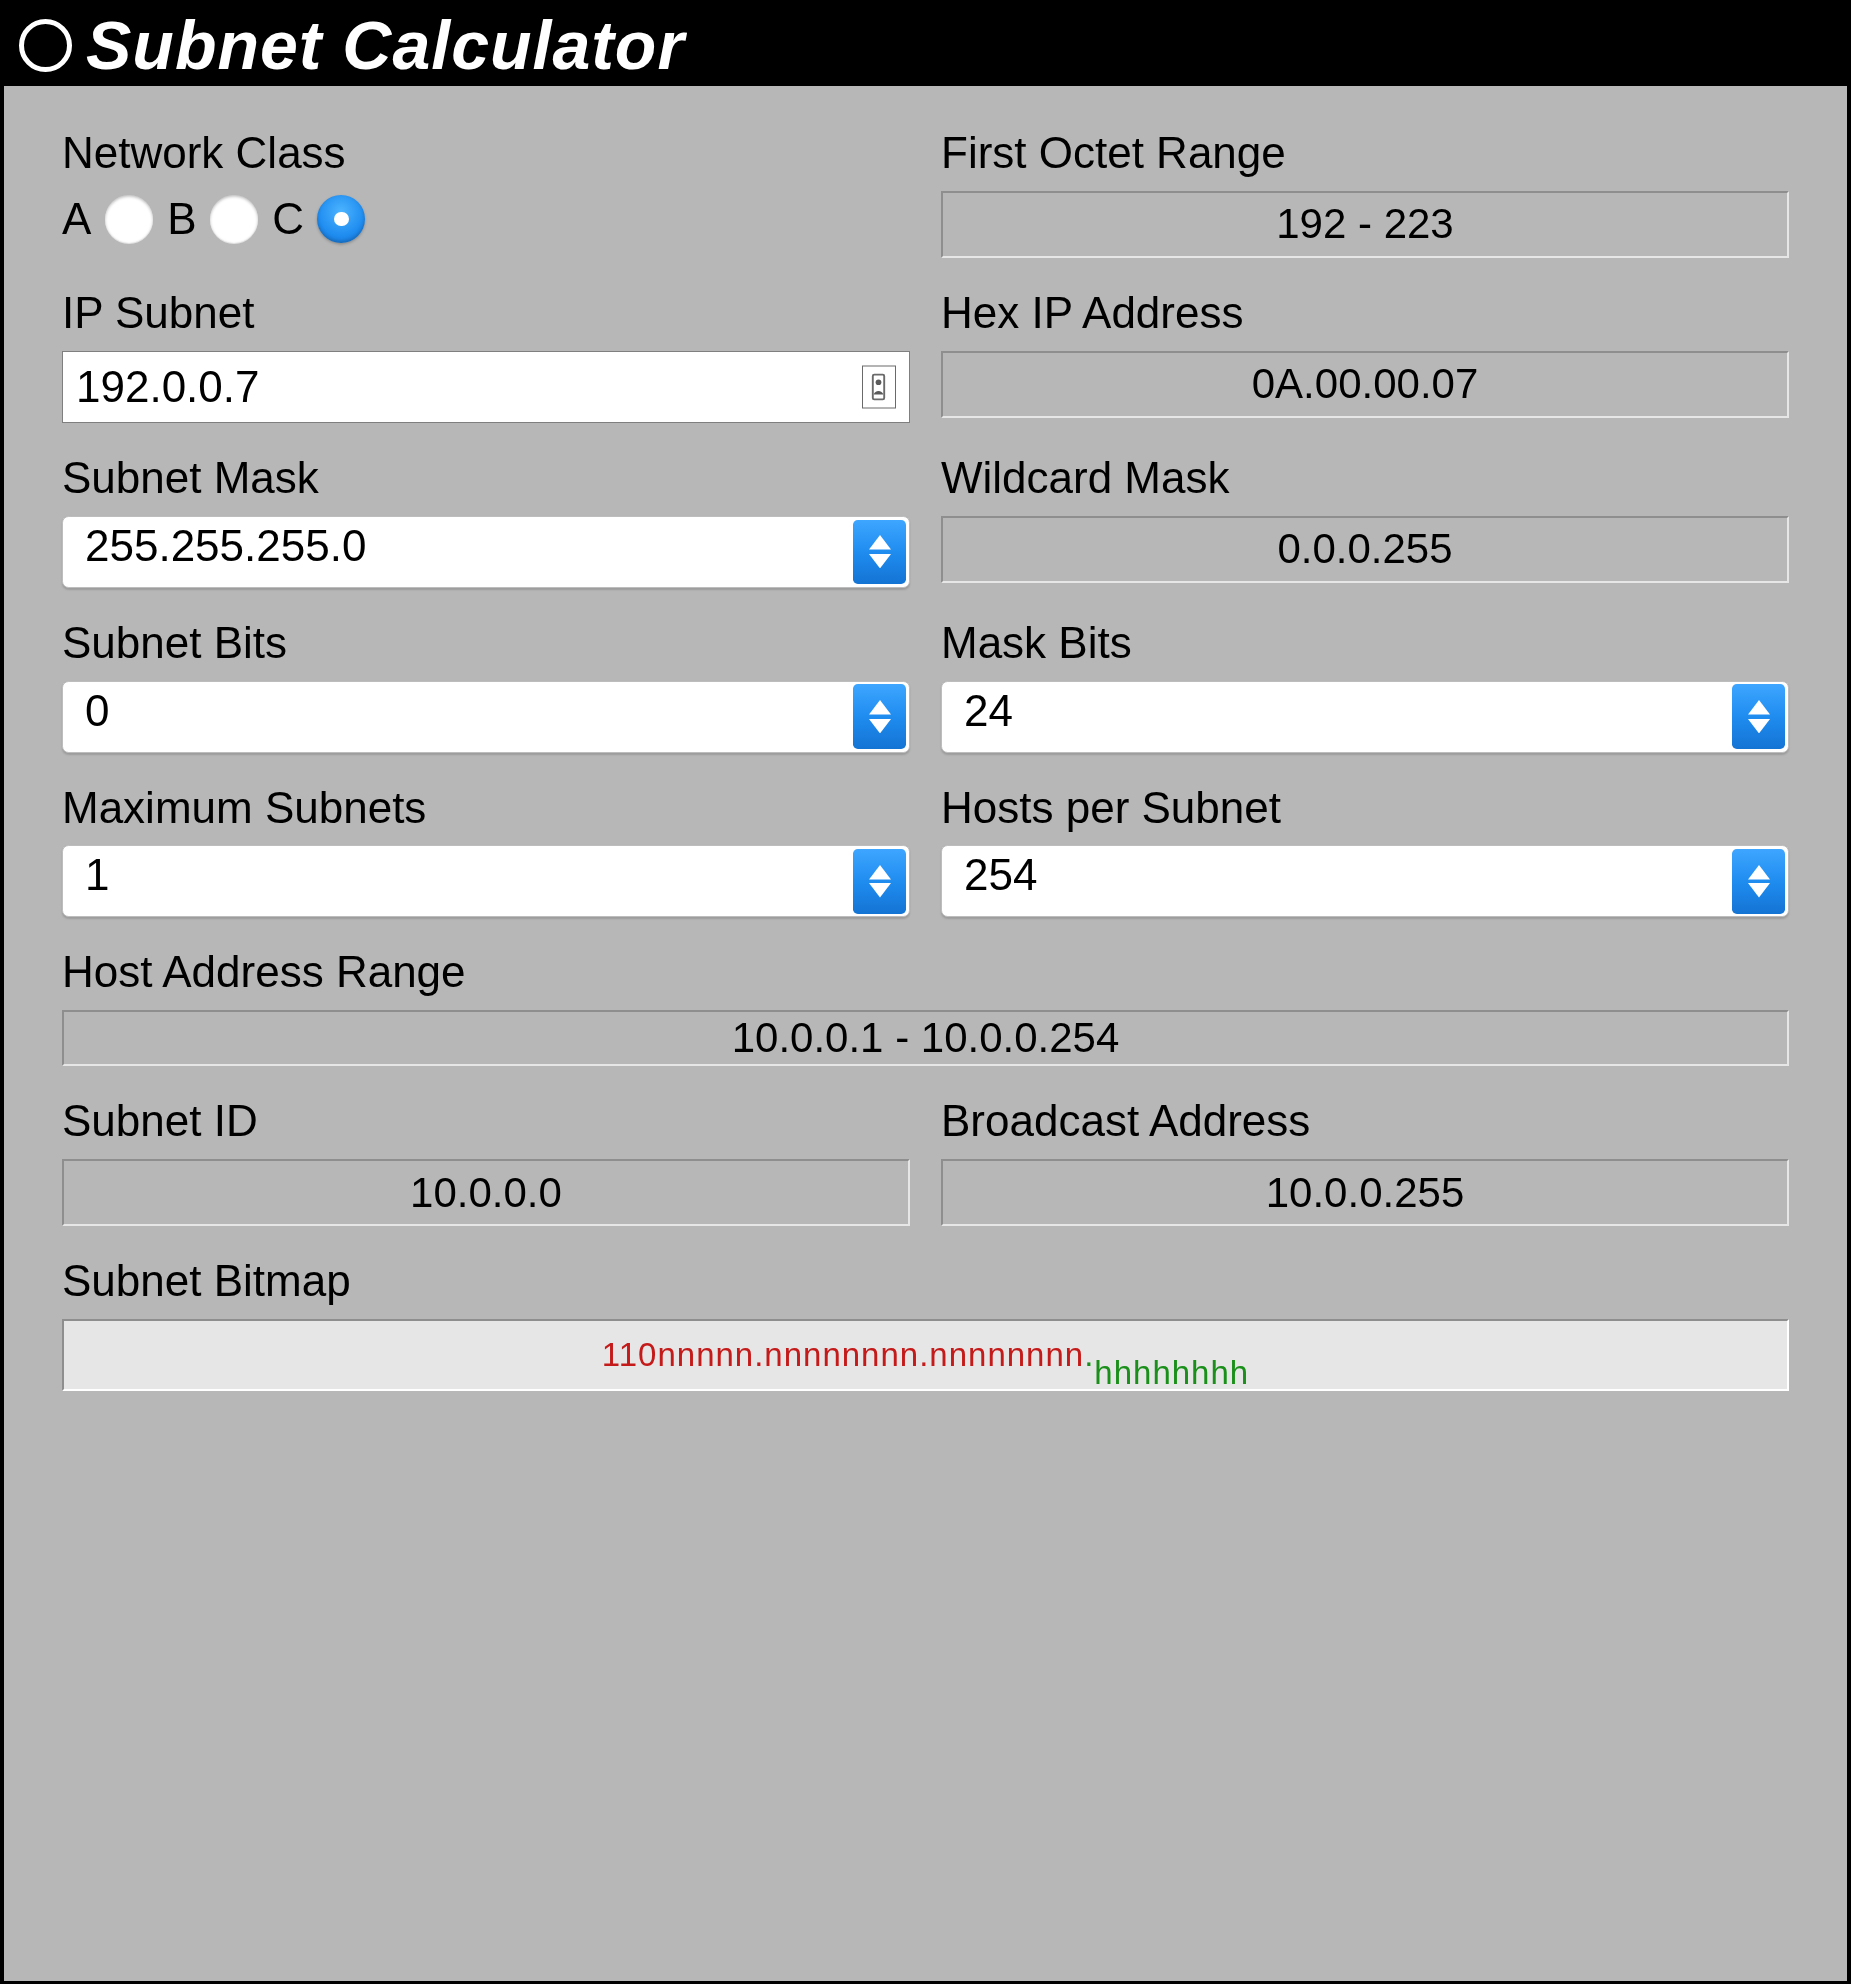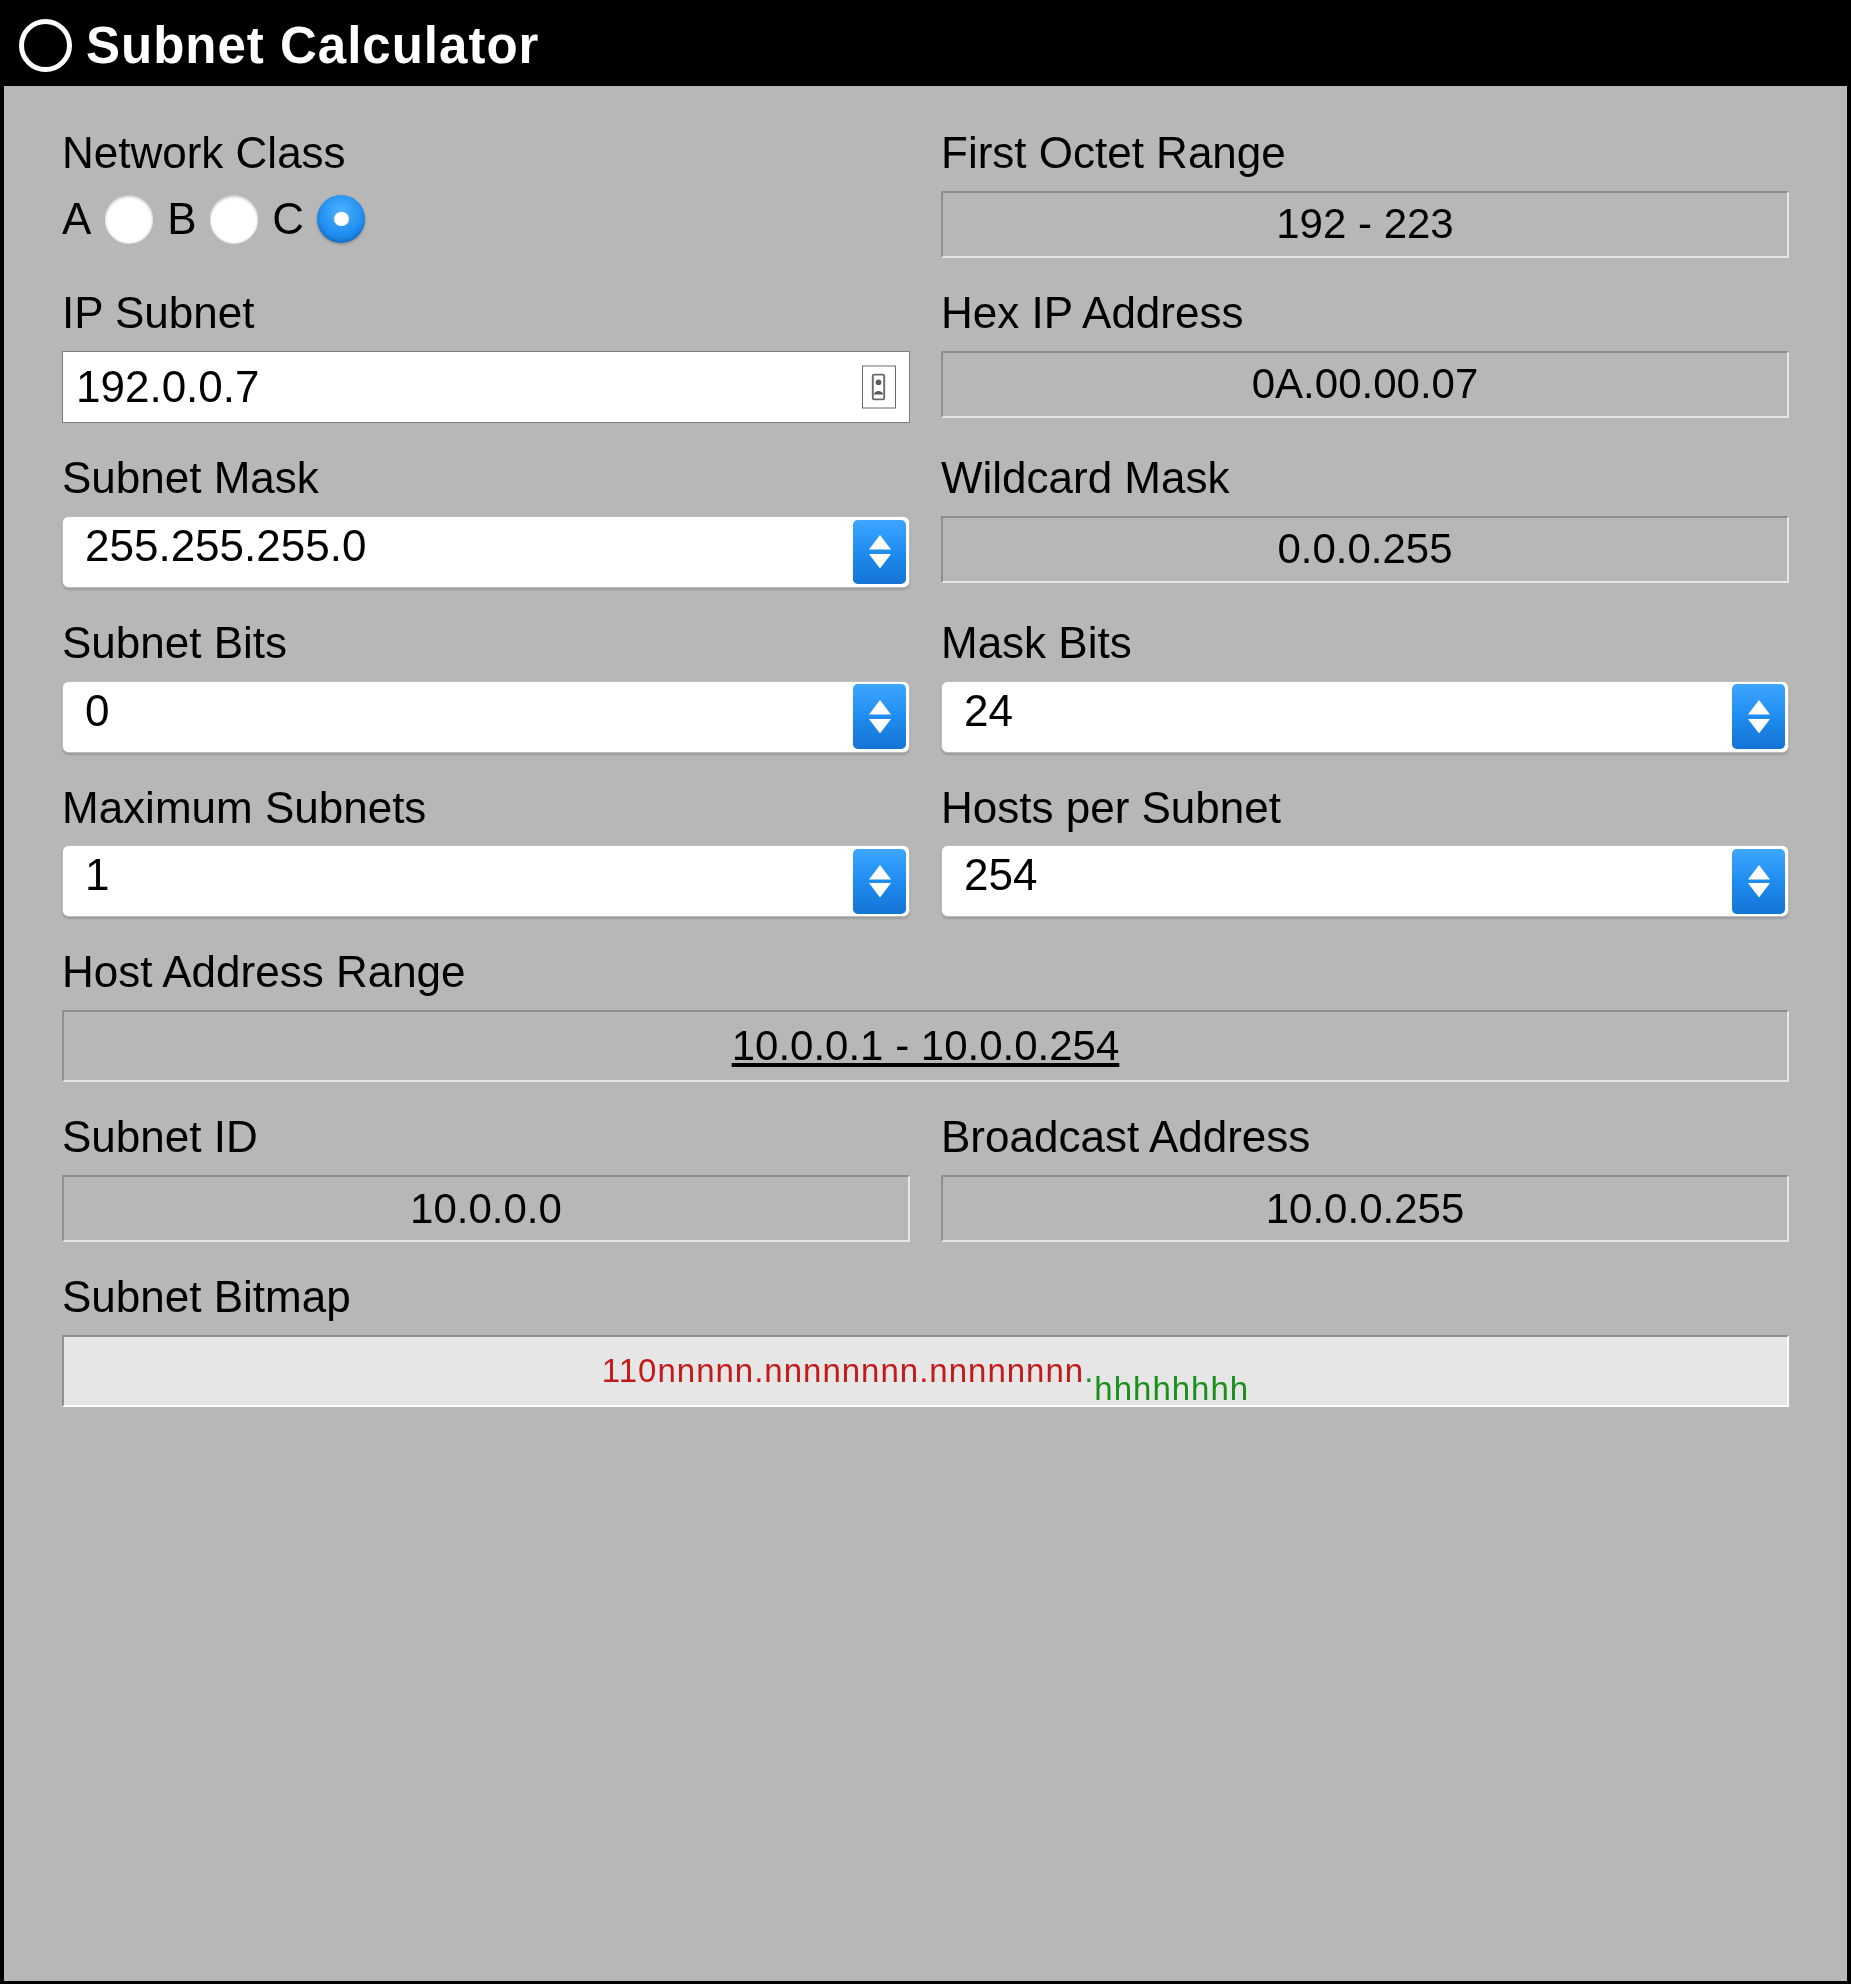--- a/index.html
+++ b/index.html
@@ -29,23 +29,24 @@
   }
   .title-icon {
     width: 53px;
     height: 53px;
     border: 5.8px solid #fff;
     border-radius: 50%;
     margin-right: 14.5px;
     flex: 0 0 auto;
   }
   .titlebar .title {
-    font-size: 51px;
+    font-size: 68px;
     font-weight: 700;
     letter-spacing: 1px;
+    font-style: italic;
   }
   .body {
     flex: 1;
     padding: 43px 58px 34px 58px;
     color: #000;
   }
   .grid {
     display: grid;
     grid-template-columns: 1fr 1fr;
     column-gap: 96px;
@@ -108,22 +109,21 @@
     border-left: 2.4px solid #8e8e8e;
     border-right: 2.4px solid #e6e6e6;
     border-bottom: 2.4px solid #e6e6e6;
     display: flex;
     align-items: center;
     justify-content: center;
     font-size: 42px;
     color: #000;
   }
   .ro-box-large {
-    height: 72px;
-    text-decoration: underline;
+    height: 56px;
   }
   
   .text-input {
     position: relative;
     height: 72px;
     background: #fff;
     border: 1.9px solid #7f7f7f;
     display: flex;
     align-items: center;
     padding: 0 13px;

